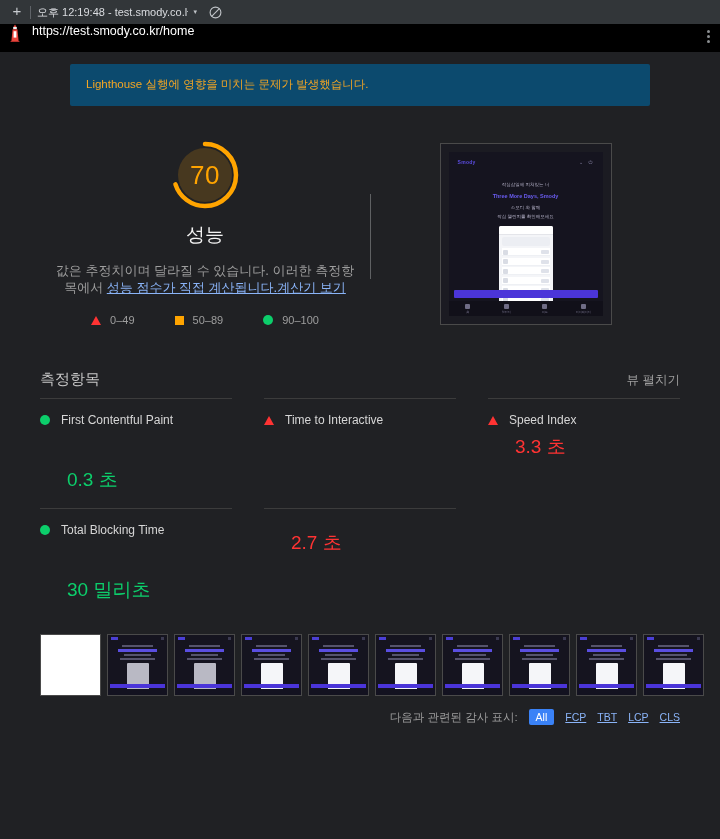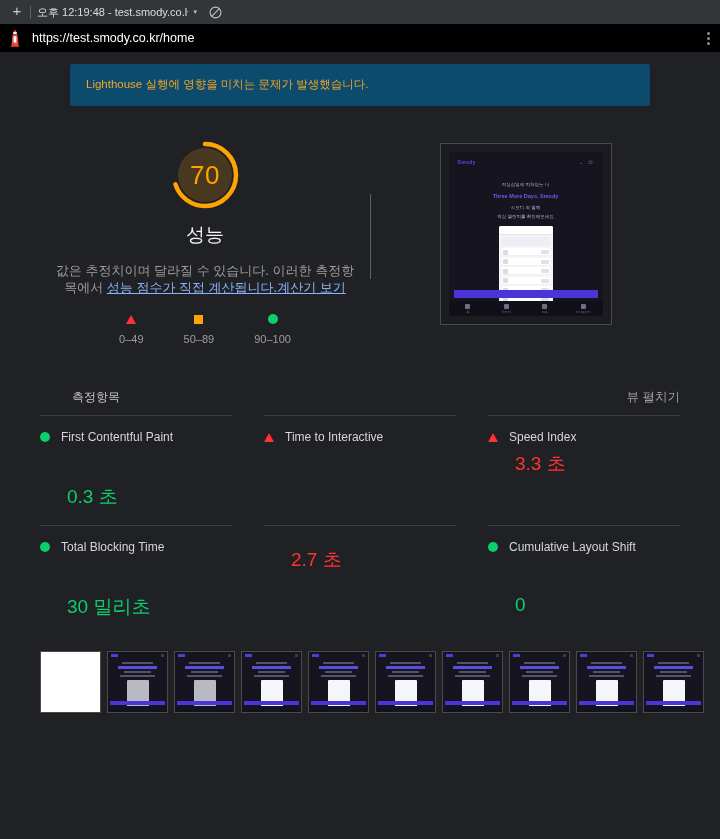--- a/index.html
+++ b/index.html
@@ -30,21 +30,21 @@
   .tab-title { overflow: hidden; text-overflow: clip; }
   .tab-caret { font-size: 7px; color: #c0c4c8; }
   .tab-block-icon {
     margin-left: 12px; width: 13px; height: 13px;
     position: relative; flex: none;
   }
   .tab-block-icon svg { display: block; }
 
   .urlbar {
     height: 28px; background: #000;
-    display: flex; align-items: center;
+    display: flex; 
     padding: 0 4px 0 8px; gap: 10px;
   }
   .lighthouse-logo { width: 14px; height: 18px; flex: none; }
   .url-text {
     color: #ffffff; font-size: 12.5px; flex: 1;
     white-space: nowrap; overflow: hidden;
   }
   .kebab {
     width: 16px; height: 24px; display: flex;
     flex-direction: column; align-items: center;
@@ -93,21 +93,21 @@
     color: #9e9e9e; font-size: 13px; line-height: 17px;
     text-align: center; margin-top: 14px; max-width: 310px;
   }
   .gauge-desc a { color: #8ab4f8; text-decoration: underline; }
   .legend {
     display: flex; gap: 40px; margin-top: 18px;
     align-items: center;
   }
   .legend-item {
     display: flex; align-items: center; gap: 9px;
-    color: #9e9e9e; font-size: 11px; flex-direction: column;
+    color: #9e9e9e; font-size: 11px;
   }
   .tri {
     width: 0; height: 0;
     border-left: 5.5px solid transparent;
     border-right: 5.5px solid transparent;
     border-bottom: 9.5px solid #f33;
   }
   .sq { width: 9px; height: 9px; background: #ffa400; }
   .circ { width: 10px; height: 10px; border-radius: 50%; background: #0cce6b; }
 
@@ -146,21 +146,21 @@
   .shot-nav div { flex:1; display:flex; flex-direction:column; align-items:center; justify-content:center; gap:1px;}
   .shot-nav span { width:5px; height:5px; background:#6f6c85; border-radius:1px; display:block;}
   .shot-nav em { font-size:3px; color:#6f6c85; font-style:normal;}
 
   
   .metrics { padding: 44px 40px 0 40px; }
   .metrics-head {
     display: flex; justify-content: space-between; align-items: baseline;
     padding-bottom: 9px;
   }
-  .metrics-title { color: #c7c7c7; font-size: 12px; margin-left: 32px; }
+  .metrics-title { color: #c7c7c7; font-size: 15px; }
   .metrics-expand { color: #9e9e9e; font-size: 12.5px; cursor: pointer; }
   .metrics-grid {
     display: grid; grid-template-columns: 1fr 1fr 1fr;
     column-gap: 32px;
   }
   .metric {
     border-top: 1px solid #3c3c3c;
     padding: 14px 0 15px 0;
   }
   .metric-head { display: flex; align-items: center; gap: 11px; }
@@ -395,27 +395,20 @@
           <span class="circ"></span>
           <span class="metric-name">Total Blocking Time</span>
         </div>
         <div class="metric-val good">30 밀리초</div>
       </div>
 
       <div class="metric">
         <div class="metric-val bad">2.7 초</div>
       </div>
 
-      <div class="metric">
-        <div class="metric-head">
-          <span class="circ"></span>
-          <span class="metric-name">Cumulative Layout Shift</span>
-        </div>
-        <div class="metric-val good">0</div>
-      </div>
 
     </div>
   </div>
 
 
   <div class="filmstrip">
     <div class="frame blank"></div>
 
     <div class="frame">
       <span class="f-logo"></span>
@@ -511,14 +504,22 @@
       <span class="f-t1"></span>
         <span class="f-t2"></span>
         <span class="f-t3"></span>
         <span class="f-t4"></span>
       <span class="f-card white"></span>
         <span class="f-cta"></span>
         <span class="f-nav"></span>
     </div>
   </div>
 
+  <div class="footer">
+    <span class="footer-label">다음과 관련된 감사 표시:</span>
+    <span class="chip">All</span>
+    <span class="flink">FCP</span>
+    <span class="flink">TBT</span>
+    <span class="flink">LCP</span>
+    <span class="flink">CLS</span>
+  </div>
 
 </div>
 
 </body></html>

